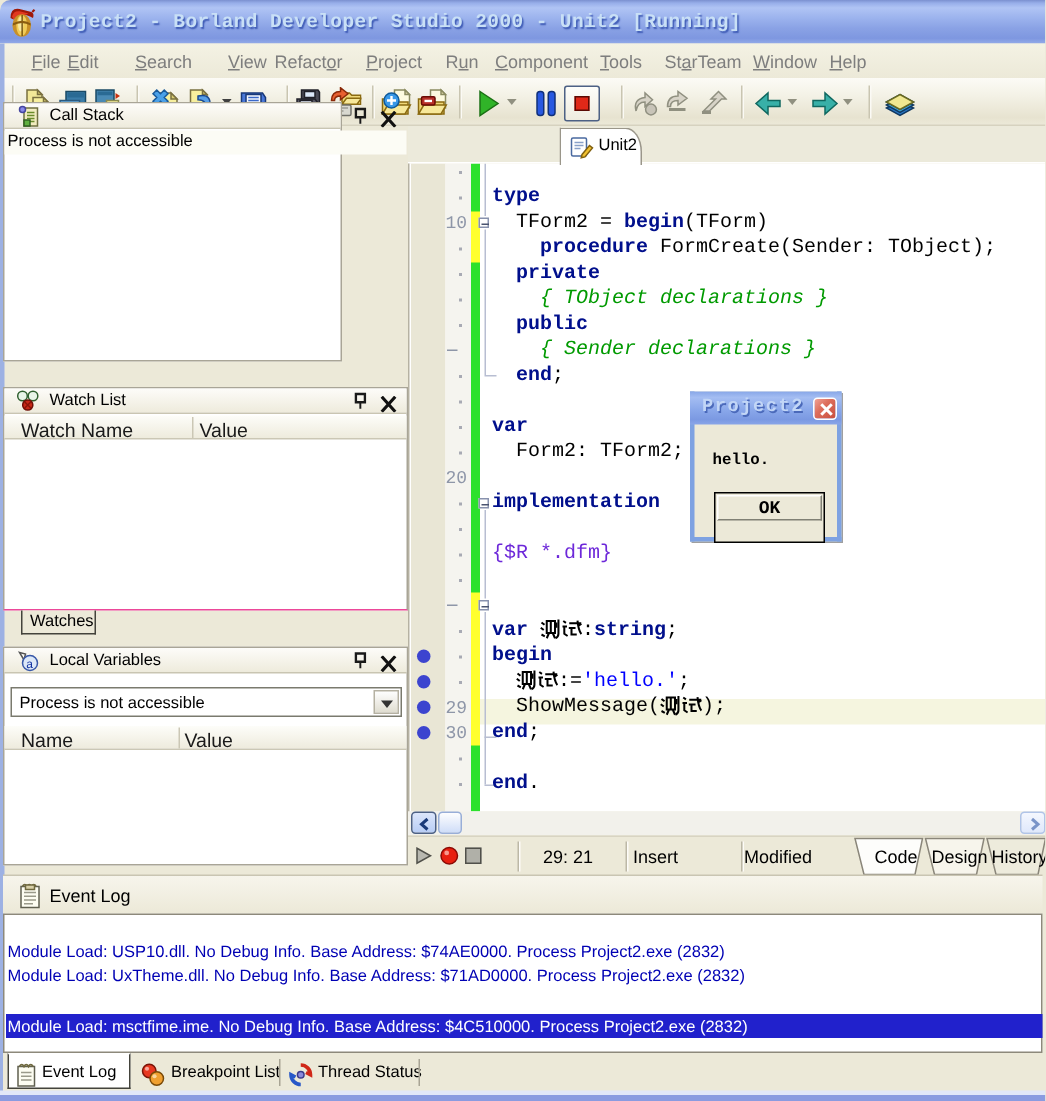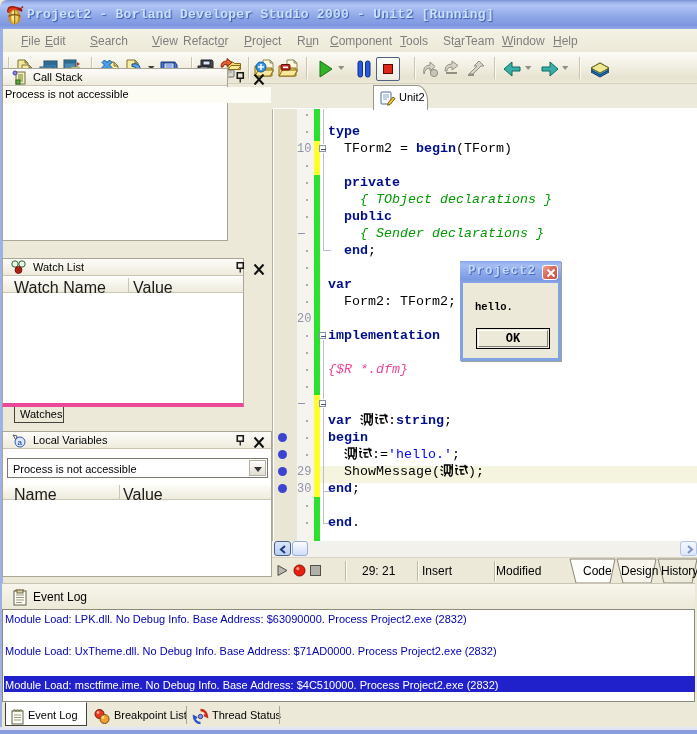--- a/index.html
+++ b/index.html
@@ -17,44 +17,44 @@
 #tbar{left:0;top:52px;width:697px;height:32px;background:linear-gradient(180deg,#fcfbf6 0%,#f3f1e5 40%,#e7e3d0 85%,#ece9d8 100%);border-bottom:1px solid #d6d2bf}
 .tsep{position:absolute;top:57px;width:1px;height:22px;background:#c9c5b1;box-shadow:1px 0 0 #fbfaf5}
 .tico{position:absolute;top:58px}
 
 #lbord{left:0;top:29px;width:3px;height:705px;background:#9db1e3}
 
 .panel{background:#fff;border:1px solid #a9a597}
 .phead{position:absolute;left:0;top:0;right:0;height:17px;background:linear-gradient(180deg,#fdfcf9,#eeebdc);border-bottom:1px solid #c9c5b2;font-size:11px;color:#000}
 .phead .t{position:absolute;left:30px;top:2px}
 .pin{position:absolute;top:2px;width:11px;height:12px}
-.colhead{position:absolute;left:0;right:0;height:16px;background:linear-gradient(180deg,#fdfdf9,#eeebdd);border-bottom:1px solid #cbc7b5;font-size:16px;color:#1a1a1a}
+.colhead{position:absolute;left:0;right:0;height:16px;background:linear-gradient(180deg,#fdfdf9,#eeebdd);border-bottom:1px solid #cbc7b5;font-size:13px;color:#1a1a1a}
 #callstack{left:2px;top:68px;width:226px;height:173px}
-#watchlist{left:2px;top:258px;width:242px;height:149px;border-bottom:4px solid #ec4899}
+#watchlist{left:2px;top:258px;width:270px;height:149px;border-bottom:1px solid #ec4899}
 #watchtab{left:14px;top:407px;width:50px;height:16px;background:#ece9d8;border:1px solid #43433b;border-top:none;font-size:11px;color:#000;padding:1px 0 0 5px}
 #localvars{left:2px;top:431px;width:270px;height:146px}
 #combo{position:absolute;left:4px;top:26px;width:261px;height:20px;background:#fff;border:1px solid #7a7a6e}
 #combo .ct{position:absolute;left:5px;top:4px;font-size:11px;color:#000}
 #combo .cb{position:absolute;right:1px;top:1px;width:17px;height:16px;background:linear-gradient(180deg,#fefefe,#e0ddd0);border:1px solid #b5b1a2}
 #combo .cb:after{content:"";position:absolute;left:4px;top:6px;border:4px solid transparent;border-top:5px solid #333}
 
 #edpane{left:272px;top:84px;width:425px;height:457px}
 #tabrow{position:absolute;left:0;top:0;width:425px;height:25px;background:#eceadb;border-bottom:1px solid #fff}
 .etab{position:absolute;top:1px;height:24px;font-size:11px;color:#000;white-space:nowrap;border:1px solid #9a968a;border-bottom:none;border-top-right-radius:11px 16px;background:linear-gradient(180deg,#fbfaf6,#e7e4d2)}
 .etab.act{background:#fff;height:25px;z-index:3}
 #edit{position:absolute;left:0;top:25px;width:425px;height:432px;background:#fff;border-left:1px solid #b6b2a2;overflow:hidden}
 #bpcol{position:absolute;left:1px;top:0;width:23px;height:432px;background:#e9e6d5}
 #gut{position:absolute;left:24px;top:0;width:17px;height:432px;background:#f5f4ef}
 #cbar{position:absolute;left:41px;top:0;width:6px;height:432px;background:#2ce12c}
 .ybar{position:absolute;left:41px;width:6px;background:#ffff2e}
 #hl29{position:absolute;left:47px;top:357px;width:378px;height:17px;background:#f5f5df}
 .crow{position:absolute;left:55px;font:13.33px "Liberation Mono",monospace;line-height:17px;white-space:pre;color:#000}
 .crow b{color:#000f8c}
 .cmt{color:#009a00;font-style:italic}
-.dir{color:#ec4899;font-style:italic}
+.dir{color:#6d28d9;}
 .str{color:#0000ff}
 .lnum{position:absolute;left:24px;font:12px "Liberation Mono",monospace;color:#8e96a8;width:15px;}
 .dot{position:absolute;left:33px;width:2px;height:2px;background:#a8aab4}
 .bdot{position:absolute;left:5px;width:9px;height:9px;border-radius:50%;background:#3c44cf}
 .fbox{position:absolute;width:7px;height:7px;background:#fff;border:1px solid #8892ae}.fbox:after{content:"";position:absolute;left:1px;top:3px;width:5px;height:1px;background:#4a5470}
 .sline{position:absolute;width:1px;background:#b8bed2}
 .stick{position:absolute;height:1px;background:#b8bed2}
 
 #hscroll{position:absolute;left:272px;top:541px;width:425px;height:16px;background:#f2f1eb}
 
@@ -67,21 +67,21 @@
 .elrow{position:absolute;left:2px;font-size:11px;color:#0000b4;white-space:pre}
 #elsel{position:absolute;left:1px;top:66px;width:691px;height:16px;background:#2121cc}
 #eltabs{left:2px;top:702px;width:693px;height:32px;background:#ece9d8}
 .eltab{position:absolute;top:0px;height:22px;font-size:11px;color:#000}
 
 #dlg{left:460px;top:261px;width:101px;height:100px;background:#ece9d8;border:3px solid #7ea2e2;border-top:none;box-shadow:1px 1px 0 rgba(80,80,80,.55);z-index:50}
 #dlgtitle{position:absolute;left:-3px;top:0;width:101px;height:22px;background:linear-gradient(180deg,#88a7e8 0%,#a4bdf2 18%,#8aa8ea 55%,#7b99e2 85%,#89a5e8 100%)}
 #dlgtitle .dt{position:absolute;left:8px;top:3px;font:bold 12.5px "Liberation Mono",monospace;color:#c2d6f6;text-shadow:1px 1px 0 #4a69ba;letter-spacing:1px}
 #dlgx{position:absolute;right:3px;top:4px;width:16px;height:15px;background:linear-gradient(135deg,#f0a296 0%,#dd6e5c 40%,#c94f3d 100%);border:1px solid #fff;border-radius:3px;color:#fff;font:bold 11px "Liberation Sans",sans-serif;text-align:center;line-height:13px}
 #dlghello{position:absolute;left:12px;top:40px;font:bold 10.5px "Liberation Mono",monospace;color:#000}
-#okbtn{position:absolute;left:13px;top:67px;width:74px;height:21px;background:#ece9d8;border:1px solid #000}
+#okbtn{position:absolute;left:13px;top:67px;width:74px;height:34px;background:#ece9d8;border:1px solid #000}
 #okbtn .in{position:absolute;left:1px;top:1px;width:70px;height:17px;border-top:1px solid #fff;border-left:1px solid #fff;border-right:1px solid #808074;border-bottom:1px solid #808074;text-align:center;font:bold 12px "Liberation Mono",monospace;padding-top:1px}
 </style></head>
 <body>
 <div id="app">
 
 <div class="abs" id="title">
 <svg class="abs" style="left:5px;top:4px" width="20" height="21" viewBox="0 0 20 21">
         <path d="M2,8 Q2,1 8,2 L16,4 Q18,5 17,8 L15,7 Q9,4 4,9 Z" fill="#a01808"></path>
         <path d="M3,7 Q4,3 8,3.5 L14,5 Q12,6 10,6 Q6,6 4,9z" fill="#e03820"></path>
         <path d="M16,3.5 l1.5,-1.5 1,1 -1.5,1.5z" fill="#a01808"></path>
@@ -332,20 +332,21 @@
               <path d="M1,2.5 l2,1.5 M0.5,6 l2,1.5 M1,10.5 l2.2,1.2"></path>
               <path d="M4.5,1.5 h5.5 v8 h-5.5z M7.2,1.5 V9.5 M6,9.5 L4.5,13 M8.5,9.5 L10,13"></path>
               <path d="M12.3,0.5 V10 q0,2.2 -2,3 M10.8,2.5 V6"></path>
               <path d="M15.5,1.5 l1.8,1.2 M15,5.2 h3 M16.2,5.2 V10 l2.2,1.5"></path>
               <path d="M19.5,3 h8 M19.2,6.2 h4.5 M21,6.2 V10.5 h3.5 M25,1.2 q0.6,6.5 2.6,9 M26,4.5 l1.6,-1.2"></path>
             </g>
           </defs>
         </svg>
 <div class="crow" style="top:14px"><b>type</b></div>
 <div class="crow" style="top:31px">  TForm2 = <b>begin</b>(TForm)</div>
+<div class="crow" style="top:48px">    <b>procedure</b> FormCreate(Sender: TObject);</div>
 <div class="crow" style="top:65px">  <b>private</b></div>
 <div class="crow" style="top:82px"><span class="cmt">    { TObject declarations }</span></div>
 <div class="crow" style="top:99px">  <b>public</b></div>
 <div class="crow" style="top:116px"><span class="cmt">    { Sender declarations }</span></div>
 <div class="crow" style="top:133px">  <b>end</b>;</div>
 <div class="crow" style="top:167px"><b>var</b></div>
 <div class="crow" style="top:184px">  Form2: TForm2;</div>
 <div class="crow" style="top:218px"><b>implementation</b></div>
 <div class="crow" style="top:252px"><span class="dir">{$R *.dfm}</span></div>
 <div class="crow" style="top:303px"><b>var</b></div>
@@ -423,21 +424,21 @@
 <div id="elhead">
 <svg class="abs" style="left:10px;top:4px" width="17" height="18" viewBox="0 0 17 18">
           <rect x="2" y="3" width="12" height="14" fill="#fdfdf2" stroke="#606050"></rect>
           <path d="M4,7 h8 M4,9.5 h8 M4,12 h8 M4,14.5 h6" stroke="#9a9a8a"></path>
           <path d="M3,3 q1.5,-2.5 3,0 q1.5,-2.5 3,0 q1.5,-2.5 3,0" fill="none" stroke="#706a40" stroke-width="1.2"></path>
           <rect x="5" y="2" width="6" height="3" fill="#d8d0a8" stroke="#706a40"></rect>
         </svg>
 <span class="abs" style="left:31px;top:6px">Event Log</span>
 </div>
 <div id="ellist">
-<div class="elrow" style="top:3px">Module Load: LPK.dll. No Debug Info. Base Address: $63090000. Process Project2.exe (2832)</div>
+<div class="elrow" style="top:19px">Module Load: USP10.dll. No Debug Info. Base Address: $74AE0000. Process Project2.exe (2832)</div>
 <div class="elrow" style="top:35px">Module Load: UxTheme.dll. No Debug Info. Base Address: $71AD0000. Process Project2.exe (2832)</div>
 <div id="elsel"></div>
 <div class="elrow" style="top:69px;color:#fff;z-index:2">Module Load: msctfime.ime. No Debug Info. Base Address: $4C510000. Process Project2.exe (2832)</div>
 </div>
 </div>
 <div class="abs" id="eltabs">
 <div class="abs eltab" style="left:3px;width:82px;background:#fff;border:1px solid #43433b;border-top:1px solid #fff;top:0px;height:24px"></div>
 <svg class="abs" style="left:8px;top:6px" width="16" height="17" viewBox="0 0 16 17">
         <rect x="2" y="3" width="11" height="13" fill="#fdfdf2" stroke="#606050"></rect>
         <path d="M4,7 h7 M4,9.5 h7 M4,12 h7" stroke="#9a9a8a"></path>

